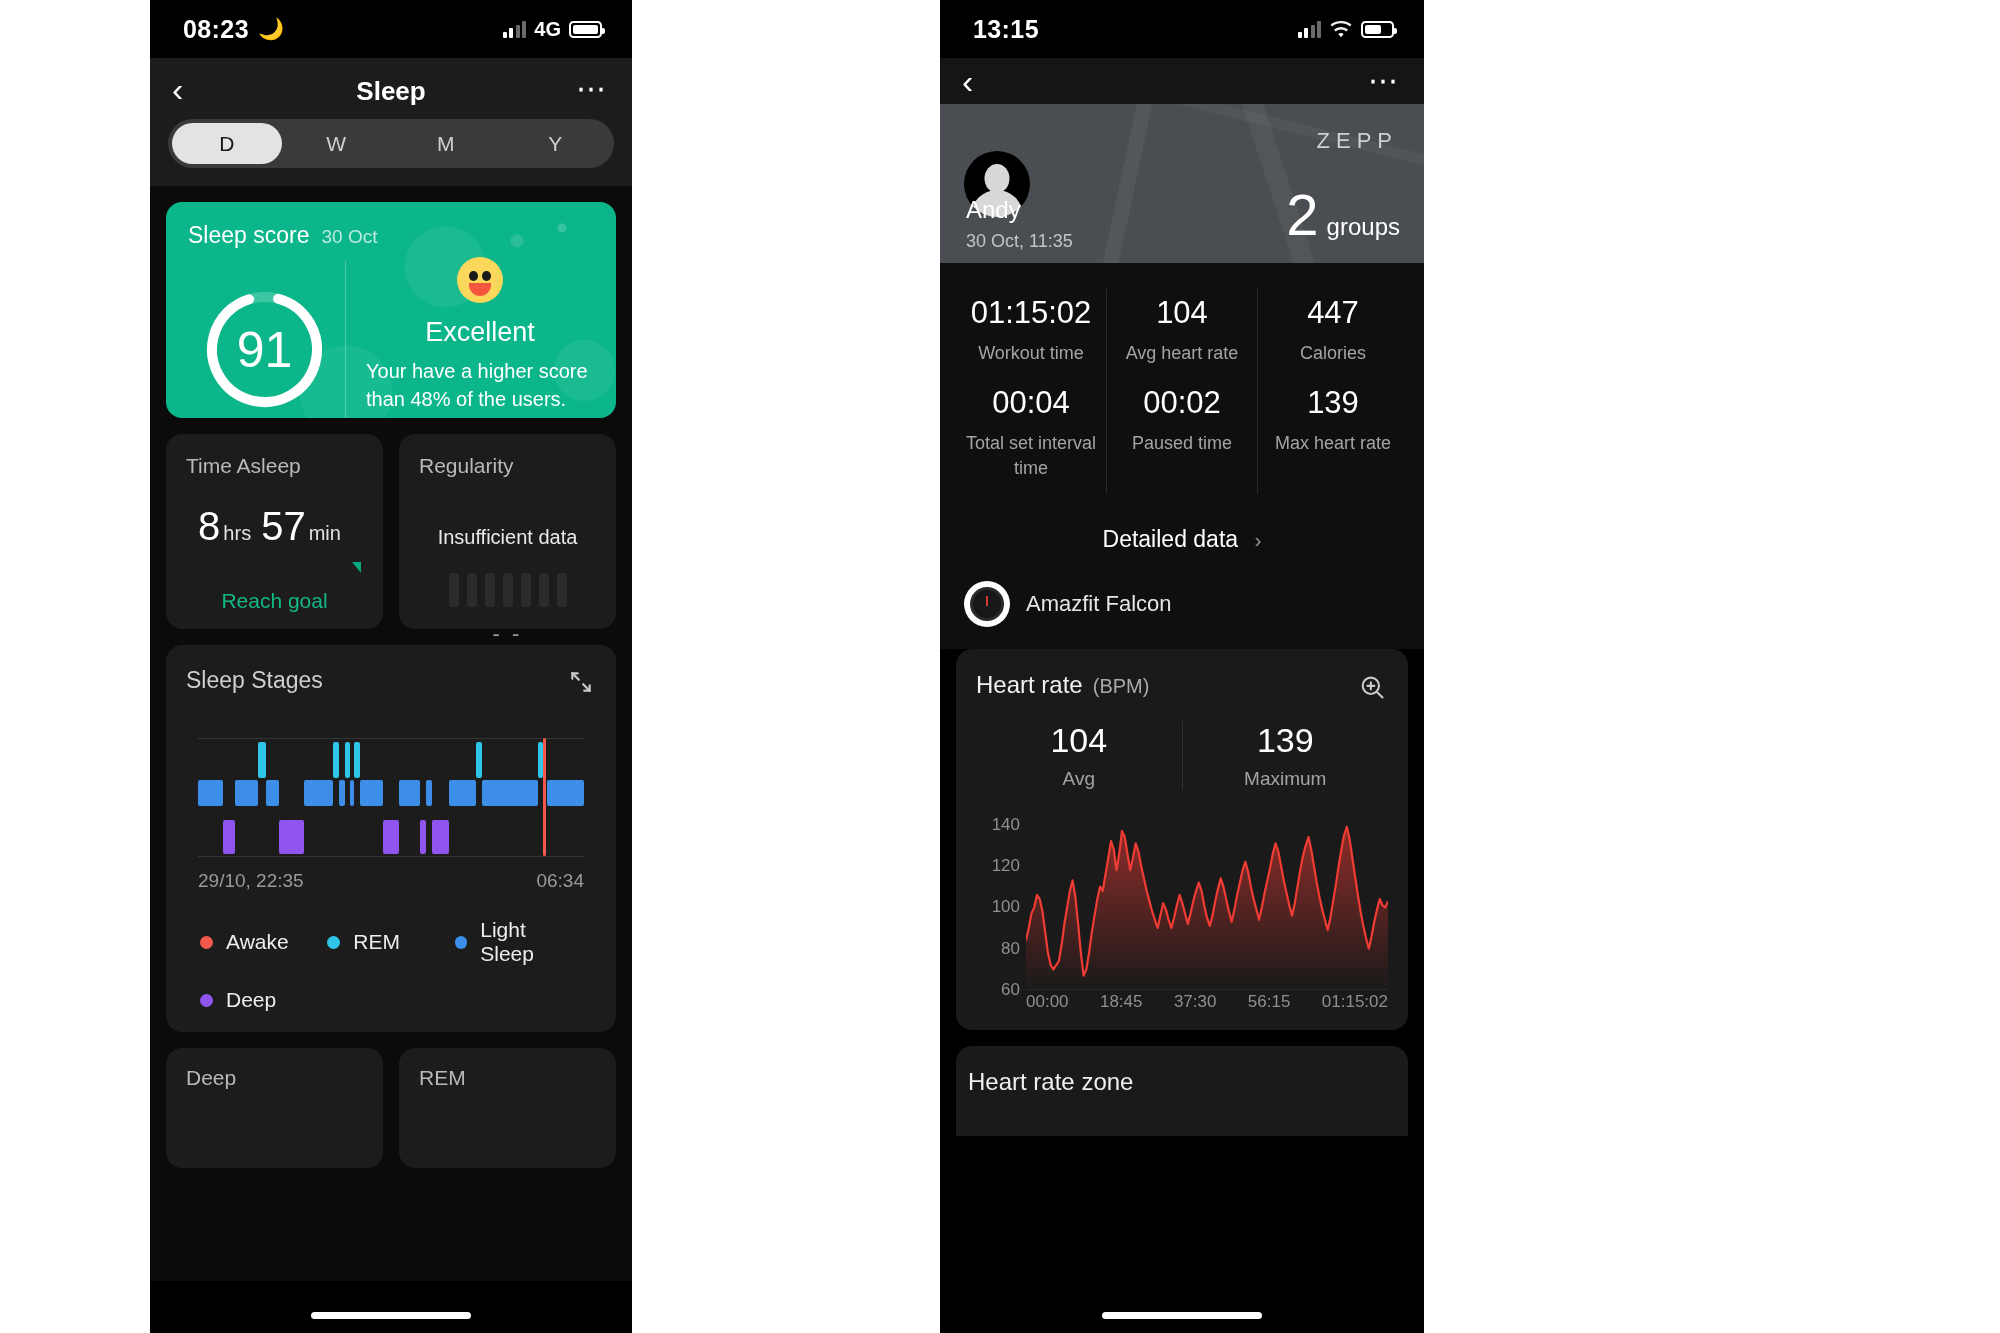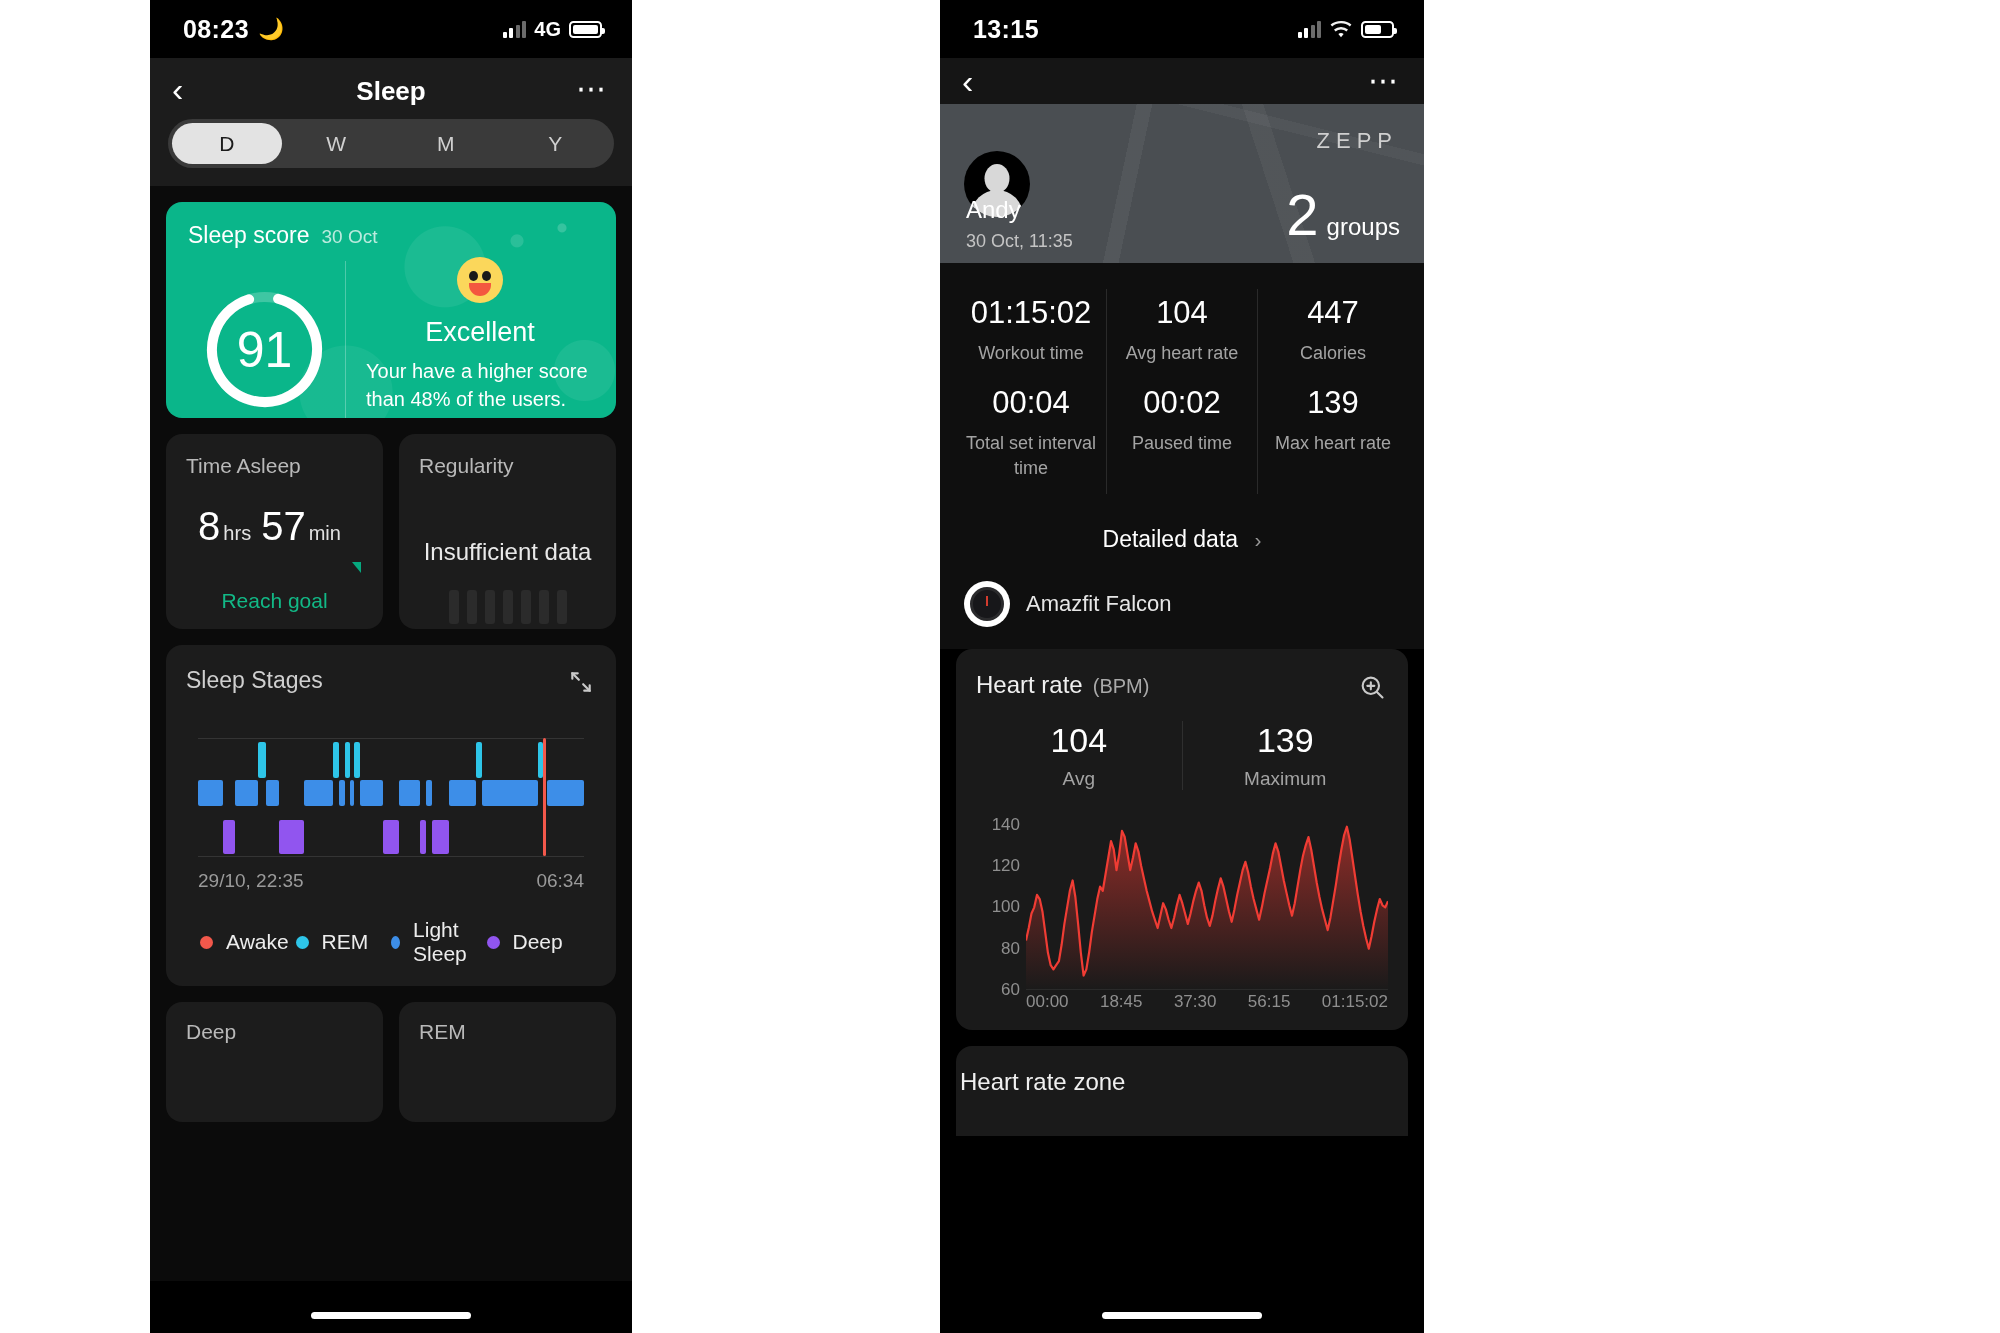--- a/index.html
+++ b/index.html
@@ -104,38 +104,38 @@
   .asleep-val { margin-top:26px; display:flex; align-items:baseline;
     justify-content:center; color:#fff; }
   .asleep-val b { font-size:40px; font-weight:500; }
   .asleep-val i { font-size:20px; font-style:normal; color:#e2e2e2; margin:0 10px 0 3px; }
   .goalbar { margin:22px 4px 0; height:6px; border-radius:3px; background:#06a97f;
     position:relative; }
   .goalbar::after { content:""; position:absolute; right:-2px; top:-9px;
     border-left:9px solid transparent; border-right:0 solid transparent;
     border-top:11px solid #06a97f; }
   .goaltxt { text-align:center; color:#12b886; font-size:21px; margin-top:18px; }
-  .insuff { text-align:center; color:#e9e9e9; font-size:24px; margin-top:60px; }
+  .insuff { text-align:center; color:#e9e9e9; font-size:20px; margin-top:48px; }
   .bars-ph { display:flex; gap:8px; justify-content:center; margin-top:24px; }
   .bars-ph i { display:block; width:10px; height:34px; background:#2b2b2b;
     border-radius:3px; }
   .dashdash { text-align:center; color:#9a9a9a; font-size:22px; margin-top:14px;
     letter-spacing:3px; }
 
   
   .stages { margin-top:16px; padding:22px 20px 20px; position:relative; }
   .stages h5 { font-size:23px; color:#cfcfcf; font-weight:normal; }
   .expand { position:absolute; right:22px; top:24px; width:26px; height:26px;
     cursor:pointer; }
   .chart-st { position:relative; height:120px; margin:44px 12px 0; }
   .chart-st .seg-bar { position:absolute; border-radius:2px; }
   .axis-line { position:absolute; left:0; right:0; height:1px; background:#343434; }
   .st-times { display:flex; justify-content:space-between; margin:12px 12px 0;
     color:#9a9a9a; font-size:19px; }
-  .legend { margin:26px 14px 0; display:grid; grid-template-columns:1fr 1fr 1fr 1fr;
+  .legend { margin:26px 14px 0; display:grid; grid-template-columns:1fr 1fr 1fr;
     row-gap:22px; }
   .legend div { display:flex; align-items:center; gap:13px; color:#ededed;
     font-size:21px; }
   .legend span.dot { width:13px; height:13px; border-radius:50%; display:block; }
 
   .duo2 { display:flex; gap:16px; margin-top:16px; }
   .duo2 > div { flex:1; height:120px; padding:18px 20px; }
   .duo2 h5 { font-size:21px; color:#b9b9b9; font-weight:normal; }
 
   .homebar { position:absolute; left:50%; transform:translateX(-50%);
@@ -206,21 +206,21 @@
   .hrplot { position:relative; height:208px; margin-top:14px; }
   .ylabs { position:absolute; left:0; top:0; bottom:22px; width:44px; }
   .ylabs div { position:absolute; right:0; font-size:17px; color:#8f8f8f;
     transform:translateY(-50%); }
   .plotarea { position:absolute; left:50px; right:0; top:0; bottom:22px; }
   .plotarea svg { width:100%; height:100%; display:block; }
   .xlabs { position:absolute; left:50px; right:0; bottom:0; display:flex;
     justify-content:space-between; font-size:17px; color:#8f8f8f; }
 
   .hrzone { margin:16px 16px 0; background:#1a1a1a; border-radius:16px 16px 0 0;
-    padding:22px 4px 40px; }
+    padding:22px 12px 40px; }
   .hrzone h5 { font-size:24px; color:#f0f0f0; font-weight:normal; }
 </style>
 </head>
 <body>
 
 <div class="stage">
 
   <div class="phone" id="phone-left">
 
     <div class="statusbar">

